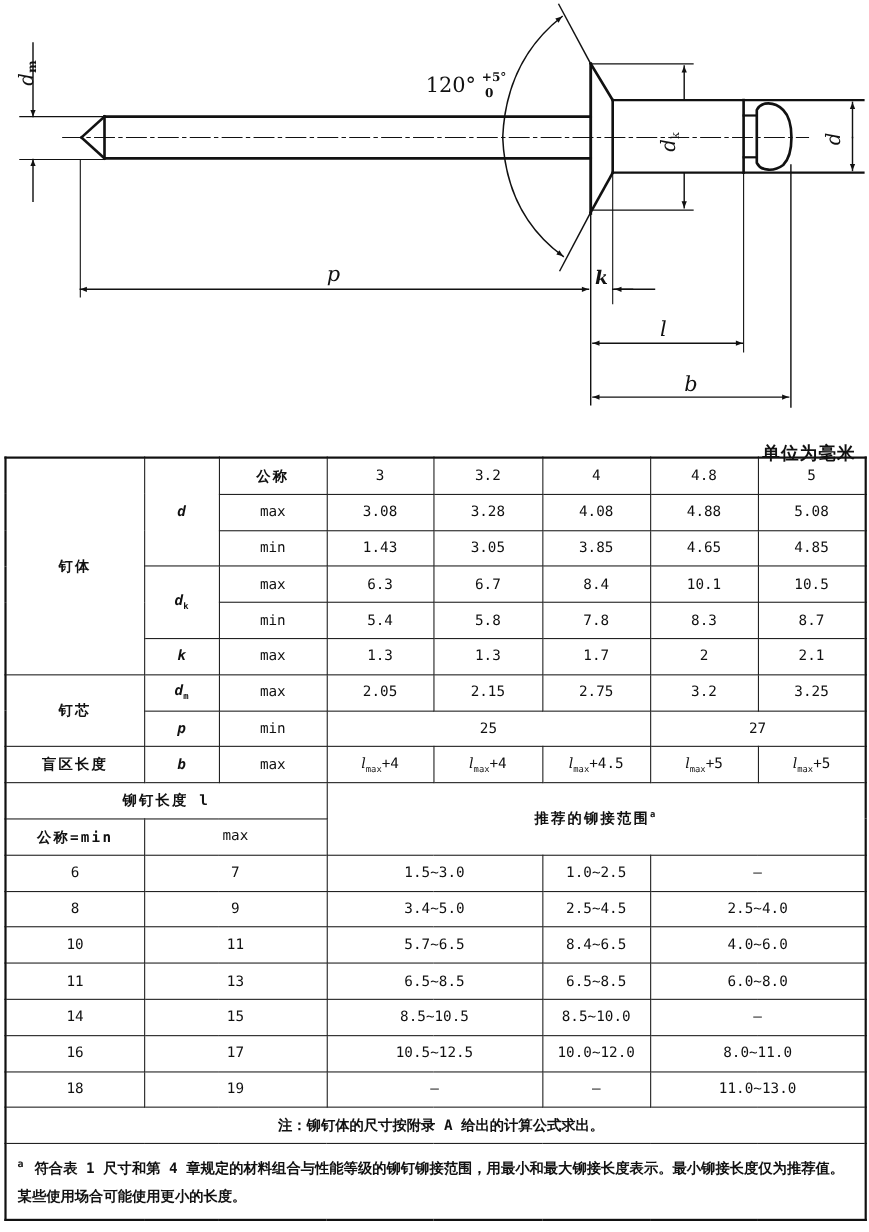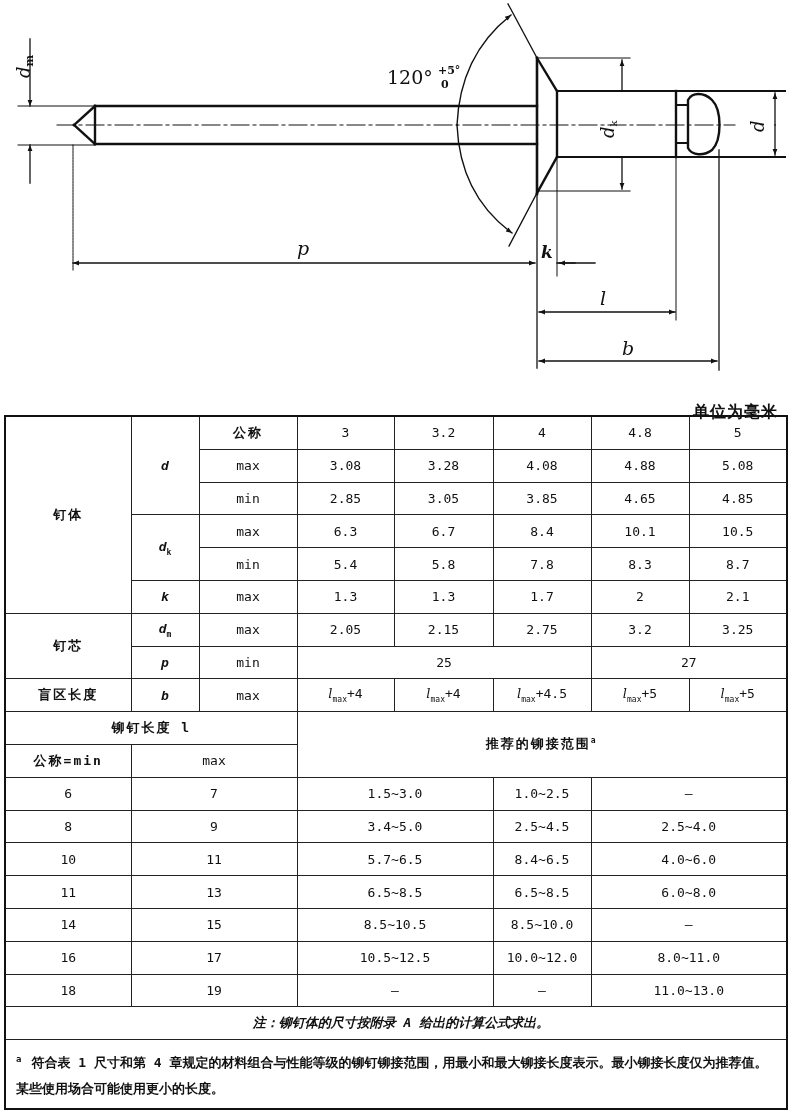--- a/index.html
+++ b/index.html
@@ -11,21 +11,21 @@
   table.spec { position: absolute; left: 4px; top: 415px; width: 782px;
                border-collapse: collapse; table-layout: fixed; }
   table.spec td { border: 1px solid #222; text-align: center; vertical-align: middle;
                   height: 31.8px; padding: 0; font-size: 13px;
                   font-family: "DejaVu Sans Mono", "Liberation Mono", monospace; }
   table.spec { border: 2px solid #111; }
   td.cn { font-family: "DejaVu Sans", sans-serif; font-weight: bold; font-size: 13px; letter-spacing: 2px; }
   td.sym { font-family: "DejaVu Serif", serif; font-style: italic; font-weight: bold; font-size: 14px; }
   td.lbl { font-family: "DejaVu Serif", serif; font-size: 13px; }
   td.note { text-align: center; padding-left: 10px !important;
-            font-family: "DejaVu Sans", sans-serif; font-weight: bold; font-size: 13px; font-style: italic; }
+            font-family: "DejaVu Sans", sans-serif; font-weight: bold; font-size: 13px; }
   td.foot { text-align: left !important; padding: 6px 10px !important; height: auto !important;
             font-family: "DejaVu Sans", sans-serif; font-weight: bold; font-size: 13px; line-height: 26px; }
   sub.s { font-size: 8px; font-style: normal; }
   sup.fn { font-size: 9px; vertical-align: super; margin-right: 10px; }
   .rng { font-family: "DejaVu Sans Mono", monospace; font-size: 13px; }
   .lmax i { font-family: "DejaVu Serif", serif; font-style: italic; }
 </style>
 </head>
 <body>
 
@@ -142,21 +142,21 @@
   <tr>
     <td class="lbl">max</td>
     <td>3.08</td>
     <td>3.28</td>
     <td>4.08</td>
     <td>4.88</td>
     <td>5.08</td>
   </tr>
   <tr>
     <td class="lbl">min</td>
-    <td>2.85</td>
+    <td>1.43</td>
     <td>3.05</td>
     <td>3.85</td>
     <td>4.65</td>
     <td>4.85</td>
   </tr>
   <tr>
     <td rowspan="2" class="sym"><span>d</span><sub class="s">k</sub></td>
     <td class="lbl">max</td>
     <td>6.3</td>
     <td>6.7</td>

